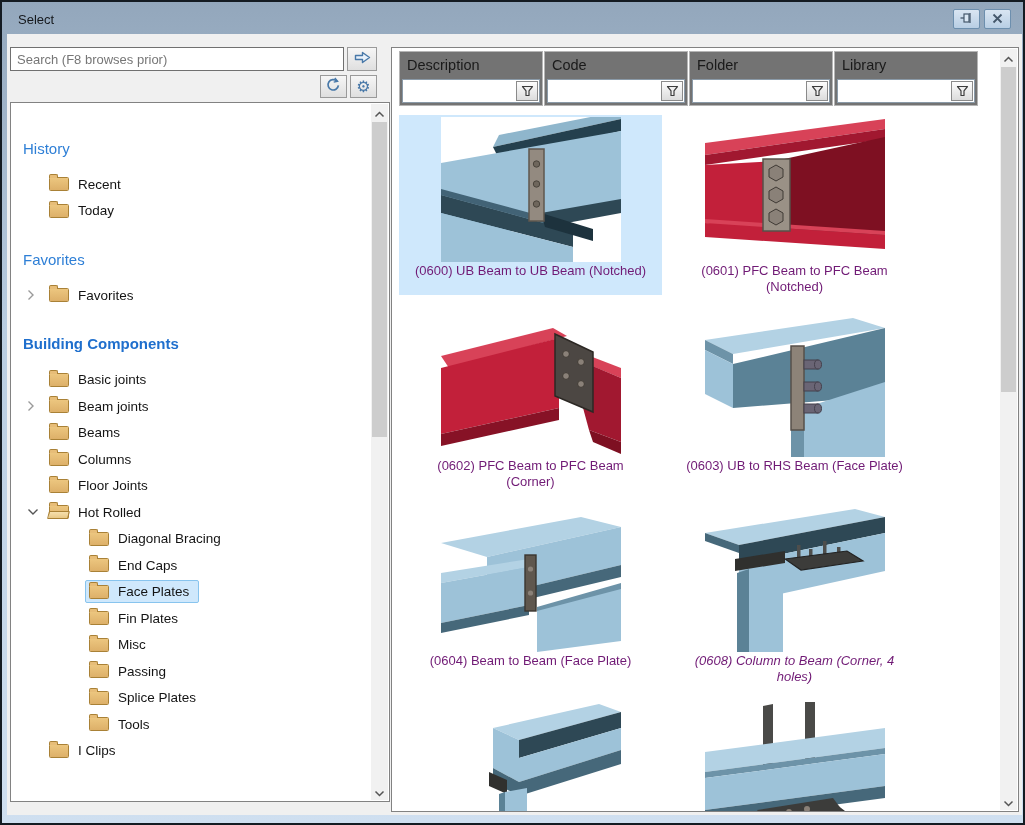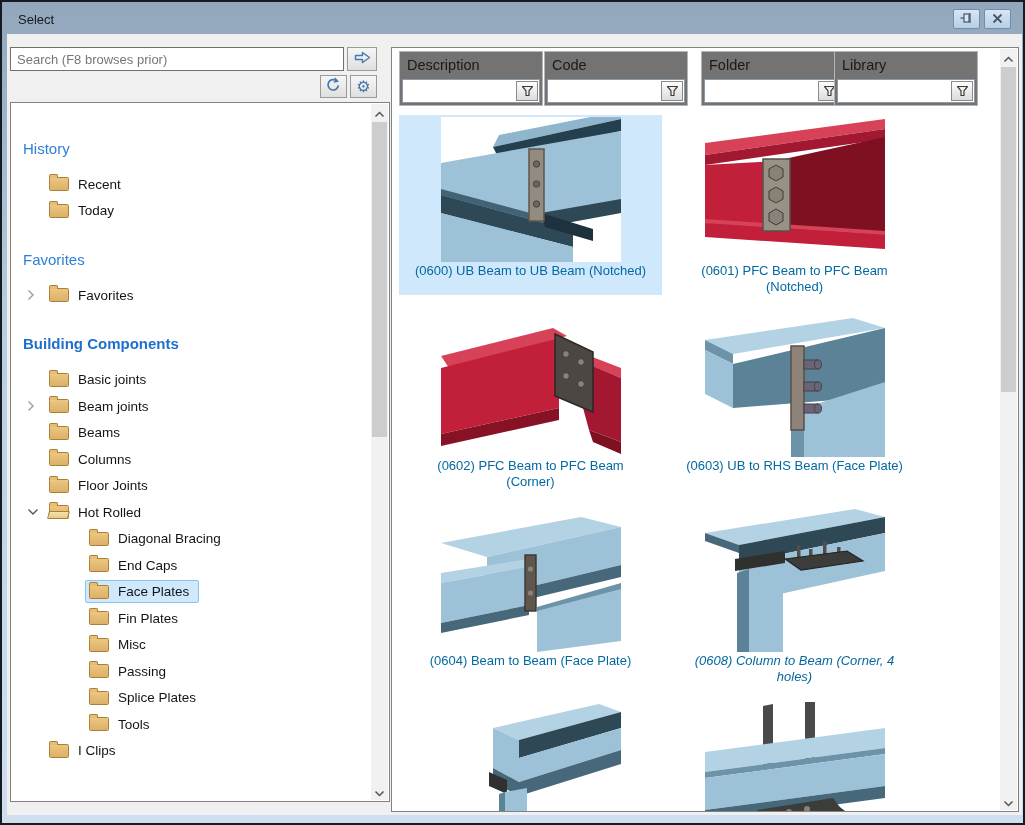--- a/index.html
+++ b/index.html
@@ -51,21 +51,21 @@
   .col-header{position:absolute;top:3px;height:55px;width:144px;background:#737373;border:1px solid #b5b5b5;box-sizing:border-box}
   .col-label{position:absolute;left:7px;top:5px;font-size:14.5px;color:#1a1a1a}
   .col-filter{position:absolute;left:2px;right:2px;bottom:2px;height:24px;border:1px solid #8a9aa8;background:#fff;box-sizing:border-box}
   .funnel-btn{position:absolute;right:1px;top:1px;width:22px;height:20px;background:linear-gradient(#fdfdfd,#dcdcdc);
           border:1px solid #8a8a8a;display:flex;align-items:center;justify-content:center;padding:0}
   .cards{position:absolute;left:0;top:62px;right:17px;bottom:0;overflow:hidden}
   .card{position:absolute;width:263px;height:180px;text-align:center;box-sizing:border-box}
   .card.selected{background:#cfe8fc}
   .thumb{width:180px;height:145px;margin:2px auto 0;overflow:hidden}
   .thumb svg{display:block}
-  .caption{font-size:13px;line-height:16px;color:#0369a1;margin-top:1px;padding:0 14px}
+  .caption{font-size:13px;line-height:16px;color:#701a75;margin-top:1px;padding:0 14px}
 
   
   .vscroll{position:absolute;right:1px;top:1px;bottom:1px;width:17px;background:#f1f1f1}
   .arr{position:absolute;left:0;width:17px;height:17px;display:flex;align-items:center;justify-content:center;background:#f1f1f1}
   .arr.up{top:0}.arr.down{bottom:0}
   .sb-thumb{position:absolute;left:1px;right:1px;background:#cdcdcd}
 </style>
 </head>
 <body>
 
@@ -279,21 +279,21 @@
           <div class="col-header" style="left: 152px;">
             <div class="col-label">Code</div>
             <div class="col-filter">
               <button class="funnel-btn">
                 <svg width="13" height="12" viewBox="0 0 13 12">
                   <path d="M1.5 1.5 H11.5 L8 5.8 V10.5 H5 V5.8 Z" fill="#efefef" stroke="#3c3c3c" stroke-width="1.2" stroke-linejoin="round"></path>
                 </svg>
               </button>
             </div>
           </div>
-          <div class="col-header" style="left: 309px;">
+          <div class="col-header" style="left: 297px;">
             <div class="col-label">Folder</div>
             <div class="col-filter">
               <button class="funnel-btn">
                 <svg width="13" height="12" viewBox="0 0 13 12">
                   <path d="M1.5 1.5 H11.5 L8 5.8 V10.5 H5 V5.8 Z" fill="#efefef" stroke="#3c3c3c" stroke-width="1.2" stroke-linejoin="round"></path>
                 </svg>
               </button>
             </div>
           </div>
           <div class="col-header" style="left: 442px;">

